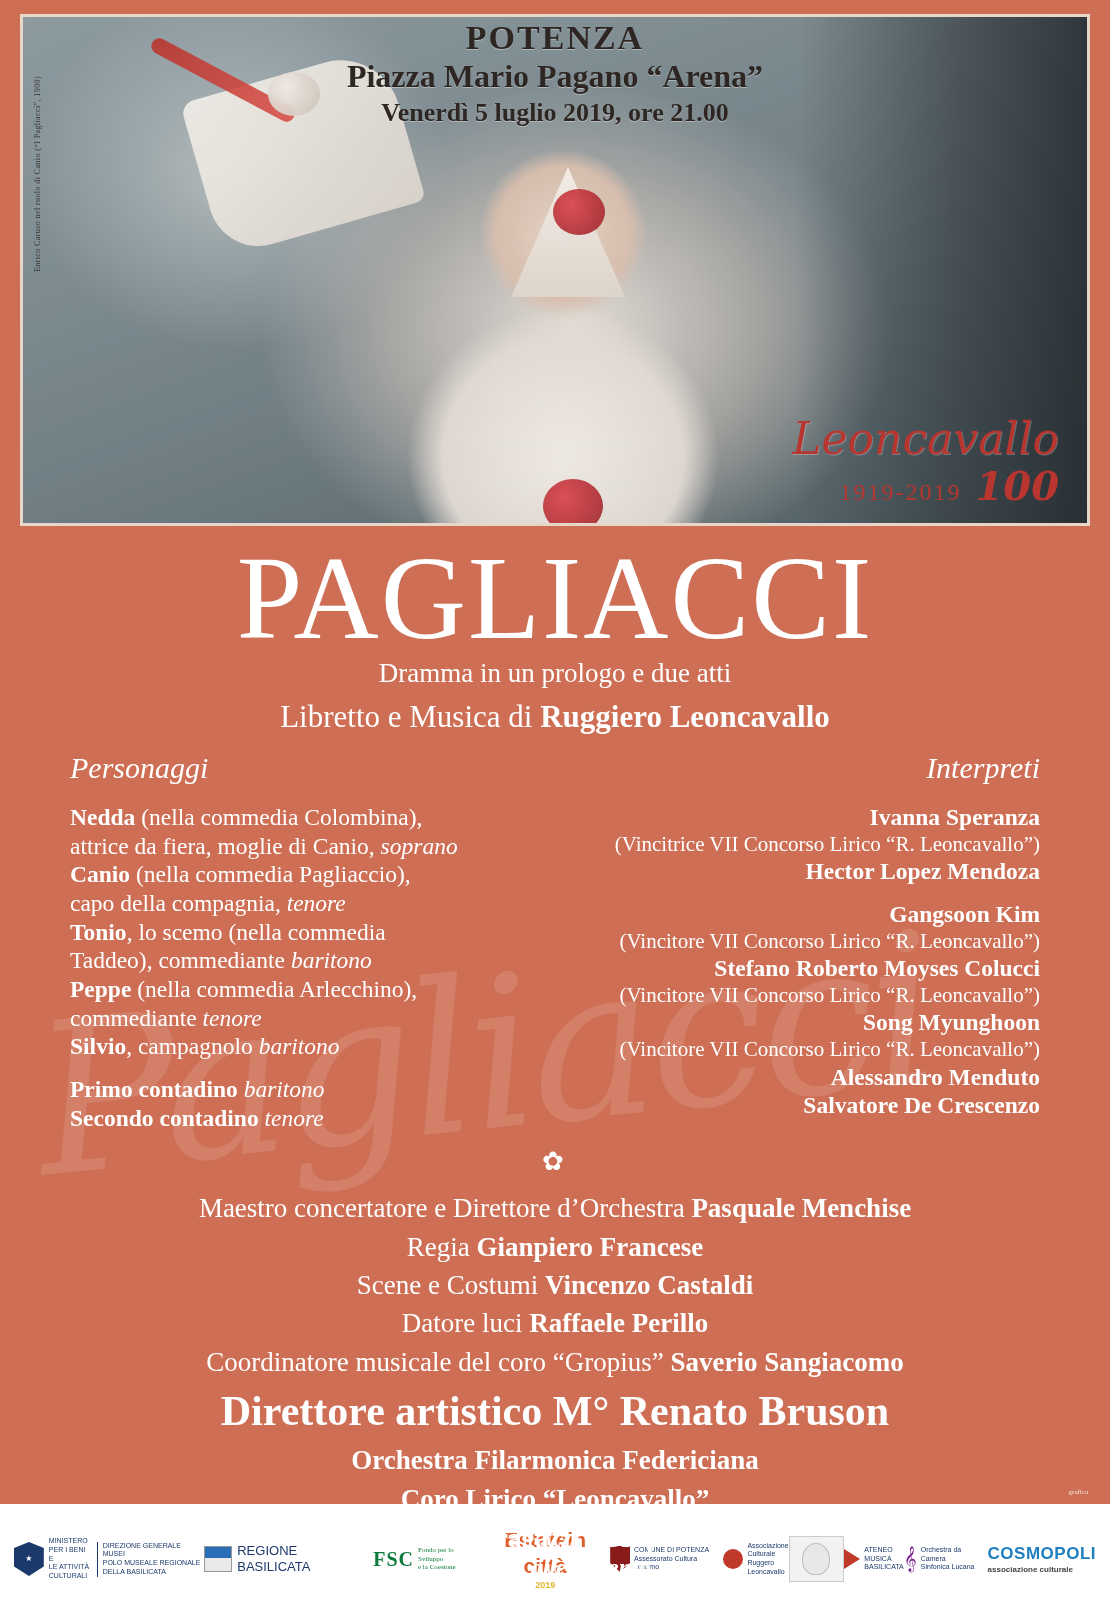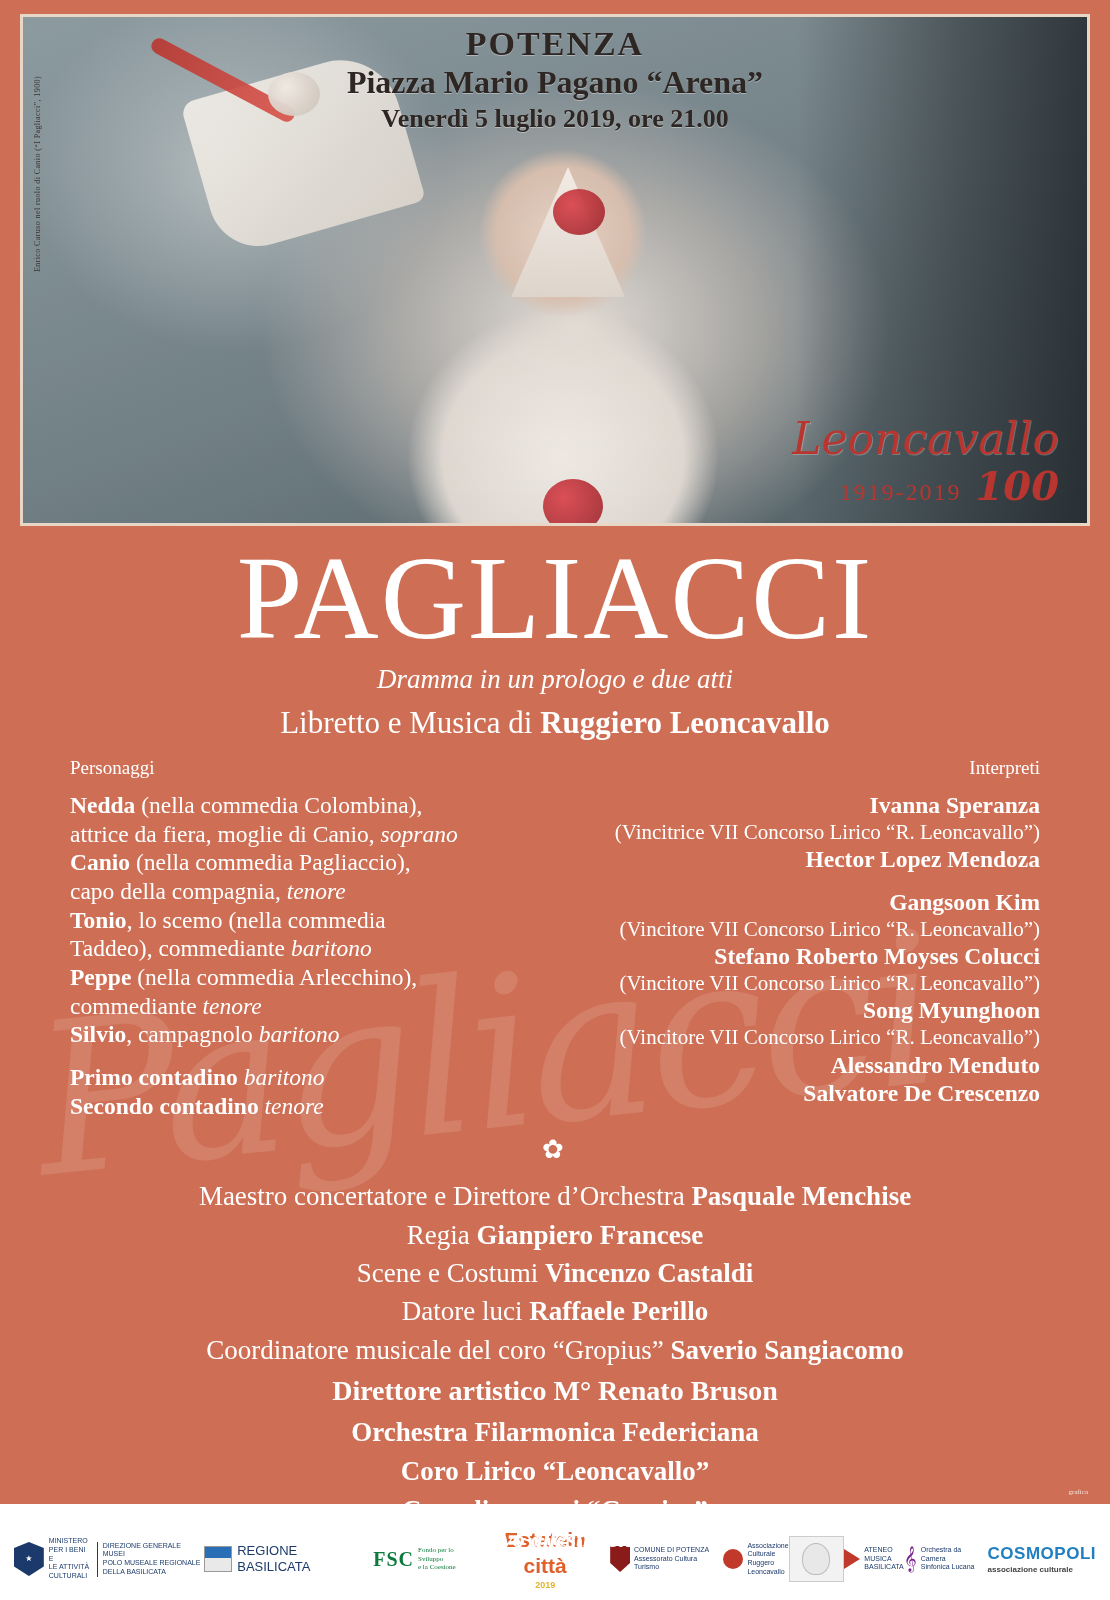--- a/index.html
+++ b/index.html
@@ -89,21 +89,21 @@
   .hero-stick-knob{
     position:absolute;left:245px;top:55px;width:52px;height:44px;border-radius:50%;
     background:radial-gradient(circle at 35% 35%,#f0e9e2,#c9bfb5);
     opacity:.95;
   }
   .hero-dark{
     position:absolute;right:0;top:0;width:290px;height:100%;
     background:linear-gradient(90deg, rgba(40,45,48,0) 0%, rgba(40,46,50,0.55) 55%, rgba(30,36,40,0.8) 100%);
   }
   .venue{
-    position:absolute;left:0;right:0;top:8px;
+    position:absolute;left:0;right:0;top:2px;
     text-align:center;
     color:#2e2622;
     text-shadow:0 1px 0 rgba(255,255,255,.35);
   }
   .venue .l1{font-size:34px;font-weight:bold;letter-spacing:2px;line-height:1.1;}
   .venue .l2{font-size:32px;font-weight:bold;line-height:1.25;}
   .venue .l3{font-size:26px;font-weight:bold;line-height:1.3;}
   .side-credit{
     position:absolute;left:10px;top:255px;
     transform:rotate(-90deg);transform-origin:left top;
@@ -129,57 +129,57 @@
   .title{
     text-align:center;
     font-size:118px;
     letter-spacing:2px;
     line-height:1;
     margin-top:14px;
     font-weight:normal;
     font-family:"Liberation Serif", serif;
   }
   .subtitle{
-    text-align:center;font-style:italic;font-size:27px;margin-top:6px;
+    text-align:center;font-size:27px;
   }
   .libretto{
     text-align:center;font-size:31px;margin-top:10px;
   }
   .libretto b{font-weight:bold;}
   
   .cast{
     position:relative;
     display:flex;
     margin-top:16px;
     padding:0 70px;
     box-sizing:border-box;
     z-index:2;
   }
   .cast .col{width:50%;}
   .cast .left{text-align:left;}
   .cast .right{text-align:right;}
-  .cast-head{font-size:19px;margin-bottom:12px;}
+  .cast-head{font-style:italic;font-size:30px;margin-bottom:18px;}
   .cast-line{font-size:23.5px;line-height:1.22;}
   .cast-line b{font-weight:bold;}
   .cast-line i{font-style:italic;}
   .cast-line.small{font-size:21px;}
   .spacer-sm{height:14px;}
   
   .divider{
     text-align:center;margin-top:14px;font-size:26px;letter-spacing:4px;
     position:relative;z-index:2;
   }
   
   .credits{
     position:relative;z-index:2;
     text-align:center;margin-top:12px;
   }
   .credits .line{font-size:27px;line-height:1.42;}
   .credits .line b{font-weight:bold;}
-  .credits .art{font-size:28px;font-weight:bold;margin-top:6px;}
+  .credits .art{font-size:42px;font-weight:bold;margin-top:6px;}
   .credits .ens{font-size:27px;font-weight:bold;margin-top:10px;}
   .credits .ens2{font-size:27px;font-weight:bold;margin-top:8px;}
   .credits .nuovo{font-size:24px;font-style:italic;font-weight:bold;}
   
   .rule{
     margin:12px 60px 0 60px;
     display:flex;align-items:center;gap:12px;
     color:#ffffff;
   }
   .rule .hr{flex:1;height:1px;background:rgba(255,255,255,.85);}

